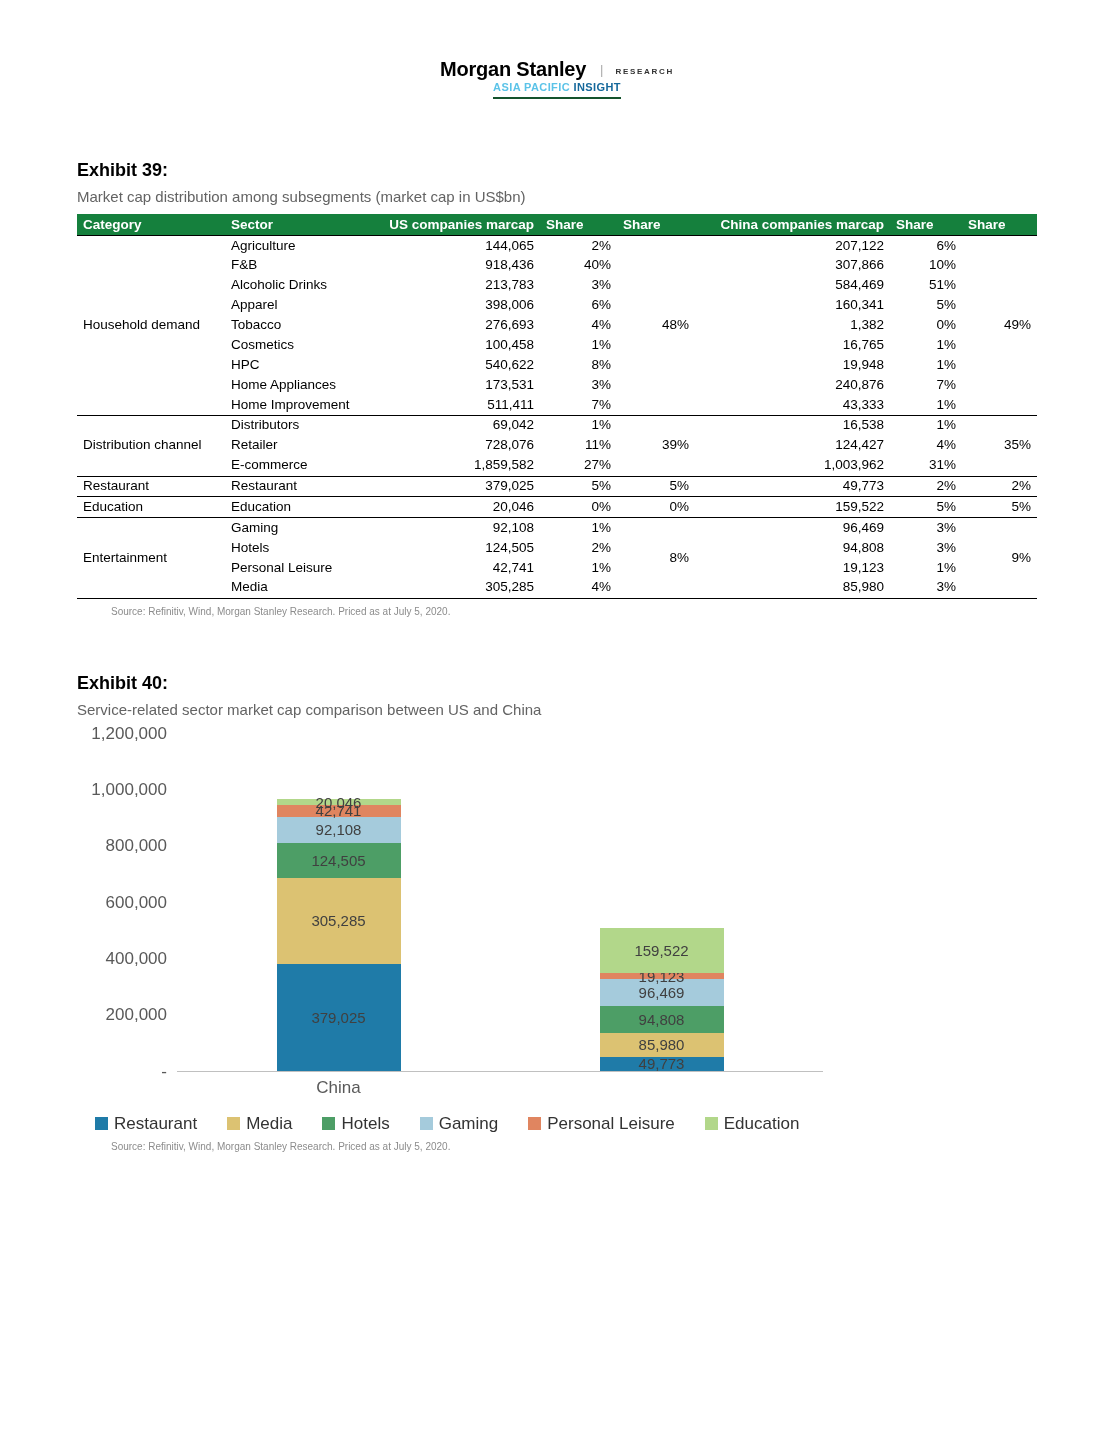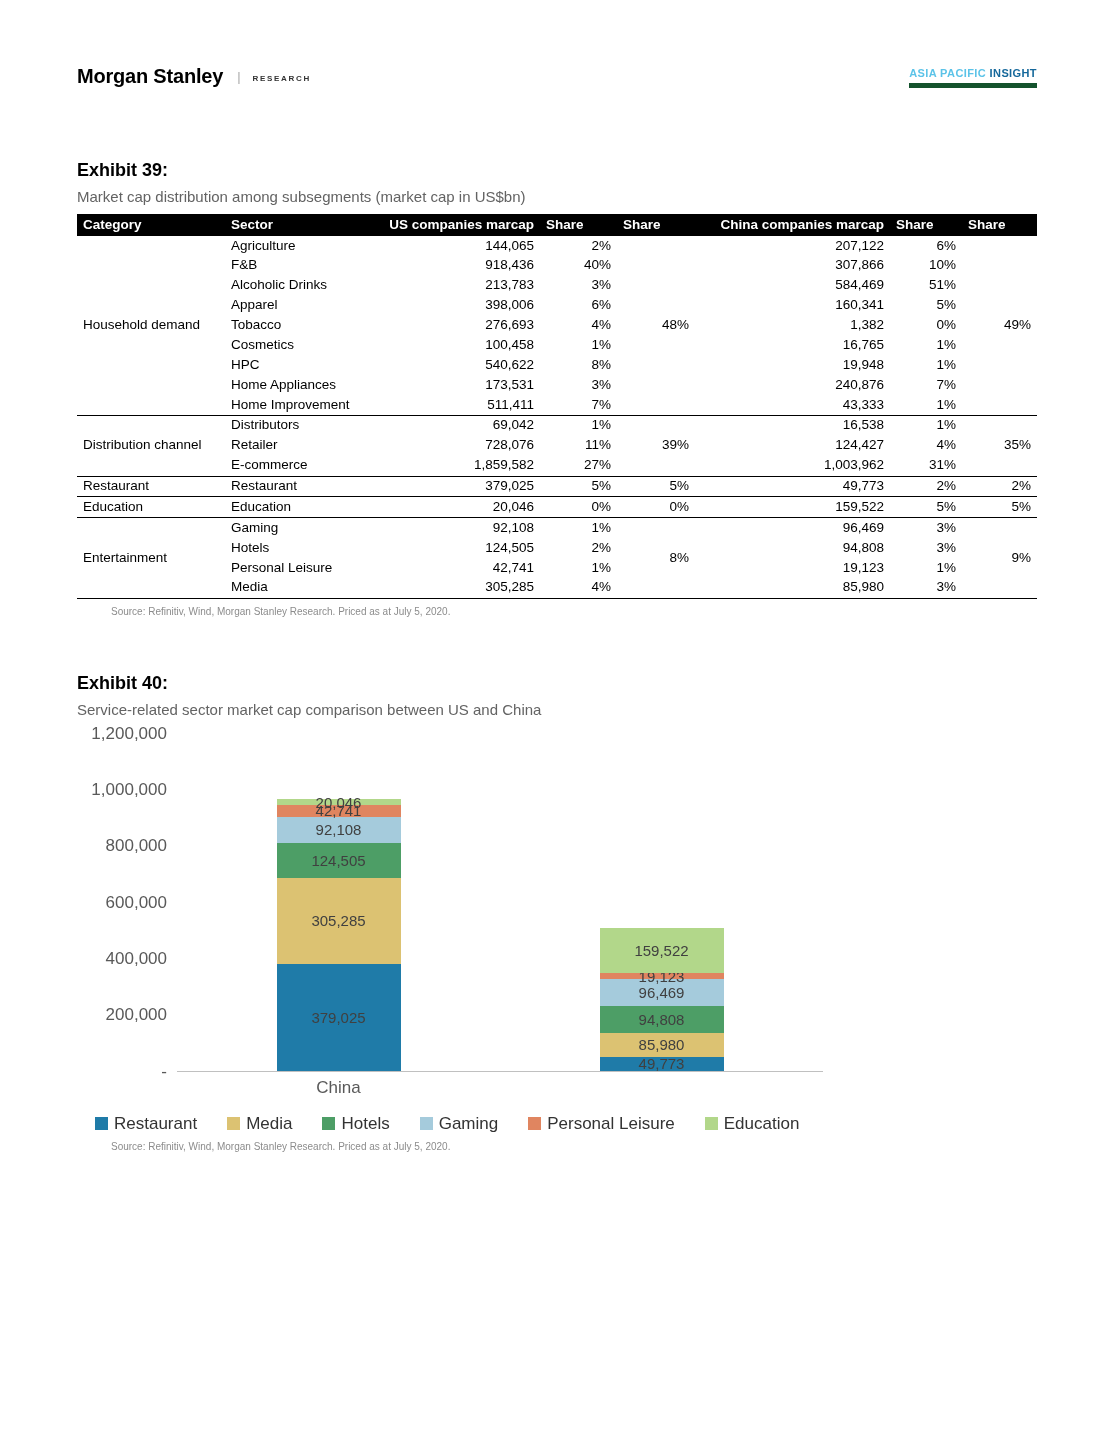--- a/index.html
+++ b/index.html
@@ -4,41 +4,41 @@
 <style>
   * { box-sizing: border-box; }
   html, body { margin: 0; padding: 0; background: #ffffff; }
   .page {
     width: 1113px; height: 1440px; position: relative; background: #ffffff;
     font-family: "Liberation Sans", sans-serif; color: #000;
     padding: 58px 76px 0 77px; overflow: hidden;
   }
 
   
-  .top { display: flex; justify-content: space-between; align-items: flex-end; height: 30px; }
+  .top { display: flex; justify-content: space-between; align-items: center; height: 30px; flex-direction: column; }
   .brand { display: flex; align-items: center; }
   .brand-name { font-size: 20px; font-weight: bold; color: #000; letter-spacing: -0.2px; }
   .brand-divider { color: #a9a9a9; font-size: 13px; margin: 0 12px 0 14px; }
   .brand-sub { font-size: 8px; font-weight: bold; letter-spacing: 1.7px; color: #333; padding-top: 4px; }
-  .badge { border-bottom: 5px solid #14532d; padding-bottom: 4px; font-size: 11px; font-weight: bold; letter-spacing: 0.4px; white-space: nowrap; }
+  .badge { border-bottom: 2px solid #14532d; padding-bottom: 4px; font-size: 11px; font-weight: bold; letter-spacing: 0.4px; white-space: nowrap; }
   .badge-light { color: #5BC3E8; }
   .badge-bold { color: #15689B; }
 
   
   .exhibit-label { margin-top: 72px; font-size: 18px; font-weight: bold; color: #000; }
   .ex40 .exhibit-label { margin-top: 56px; }
   .exhibit-subtitle { margin-top: 7px; font-size: 15px; color: #636363; }
   .source { margin-top: 7px; font-size: 10px; color: #8c8c8c; margin-left: 34px; }
 
   
   .mc-table { width: 960px; border-collapse: collapse; table-layout: fixed; margin-top: 9px; font-size: 13.5px; border-bottom: 1.5px solid #000; }
   col.c0 { width: 148px; } col.c1 { width: 145px; } col.c2 { width: 170px; }
   col.c3 { width: 77px; }  col.c4 { width: 78px; }  col.c5 { width: 195px; }
   col.c6 { width: 72px; }  col.c7 { width: 75px; }
-  .mc-table th { background: #000000; color: #fff; font-weight: bold; padding: 3px 6px; font-size: 13.5px; }
+  .mc-table th { background: #15803d; color: #fff; font-weight: bold; padding: 3px 6px; font-size: 13.5px; }
   .mc-table th.al { text-align: left; }
   .mc-table th.ar { text-align: right; }
   .mc-table td { padding: 1.5px 6px; line-height: 1.25; }
   .mc-table td.cat { vertical-align: middle; text-align: left; }
   .mc-table td.sec { text-align: left; }
   .mc-table td.num { text-align: right; }
   .mc-table td.gshare { text-align: right; vertical-align: middle; }
   .mc-table tr.group-start td { border-top: 1.5px solid #000; }
 
   

